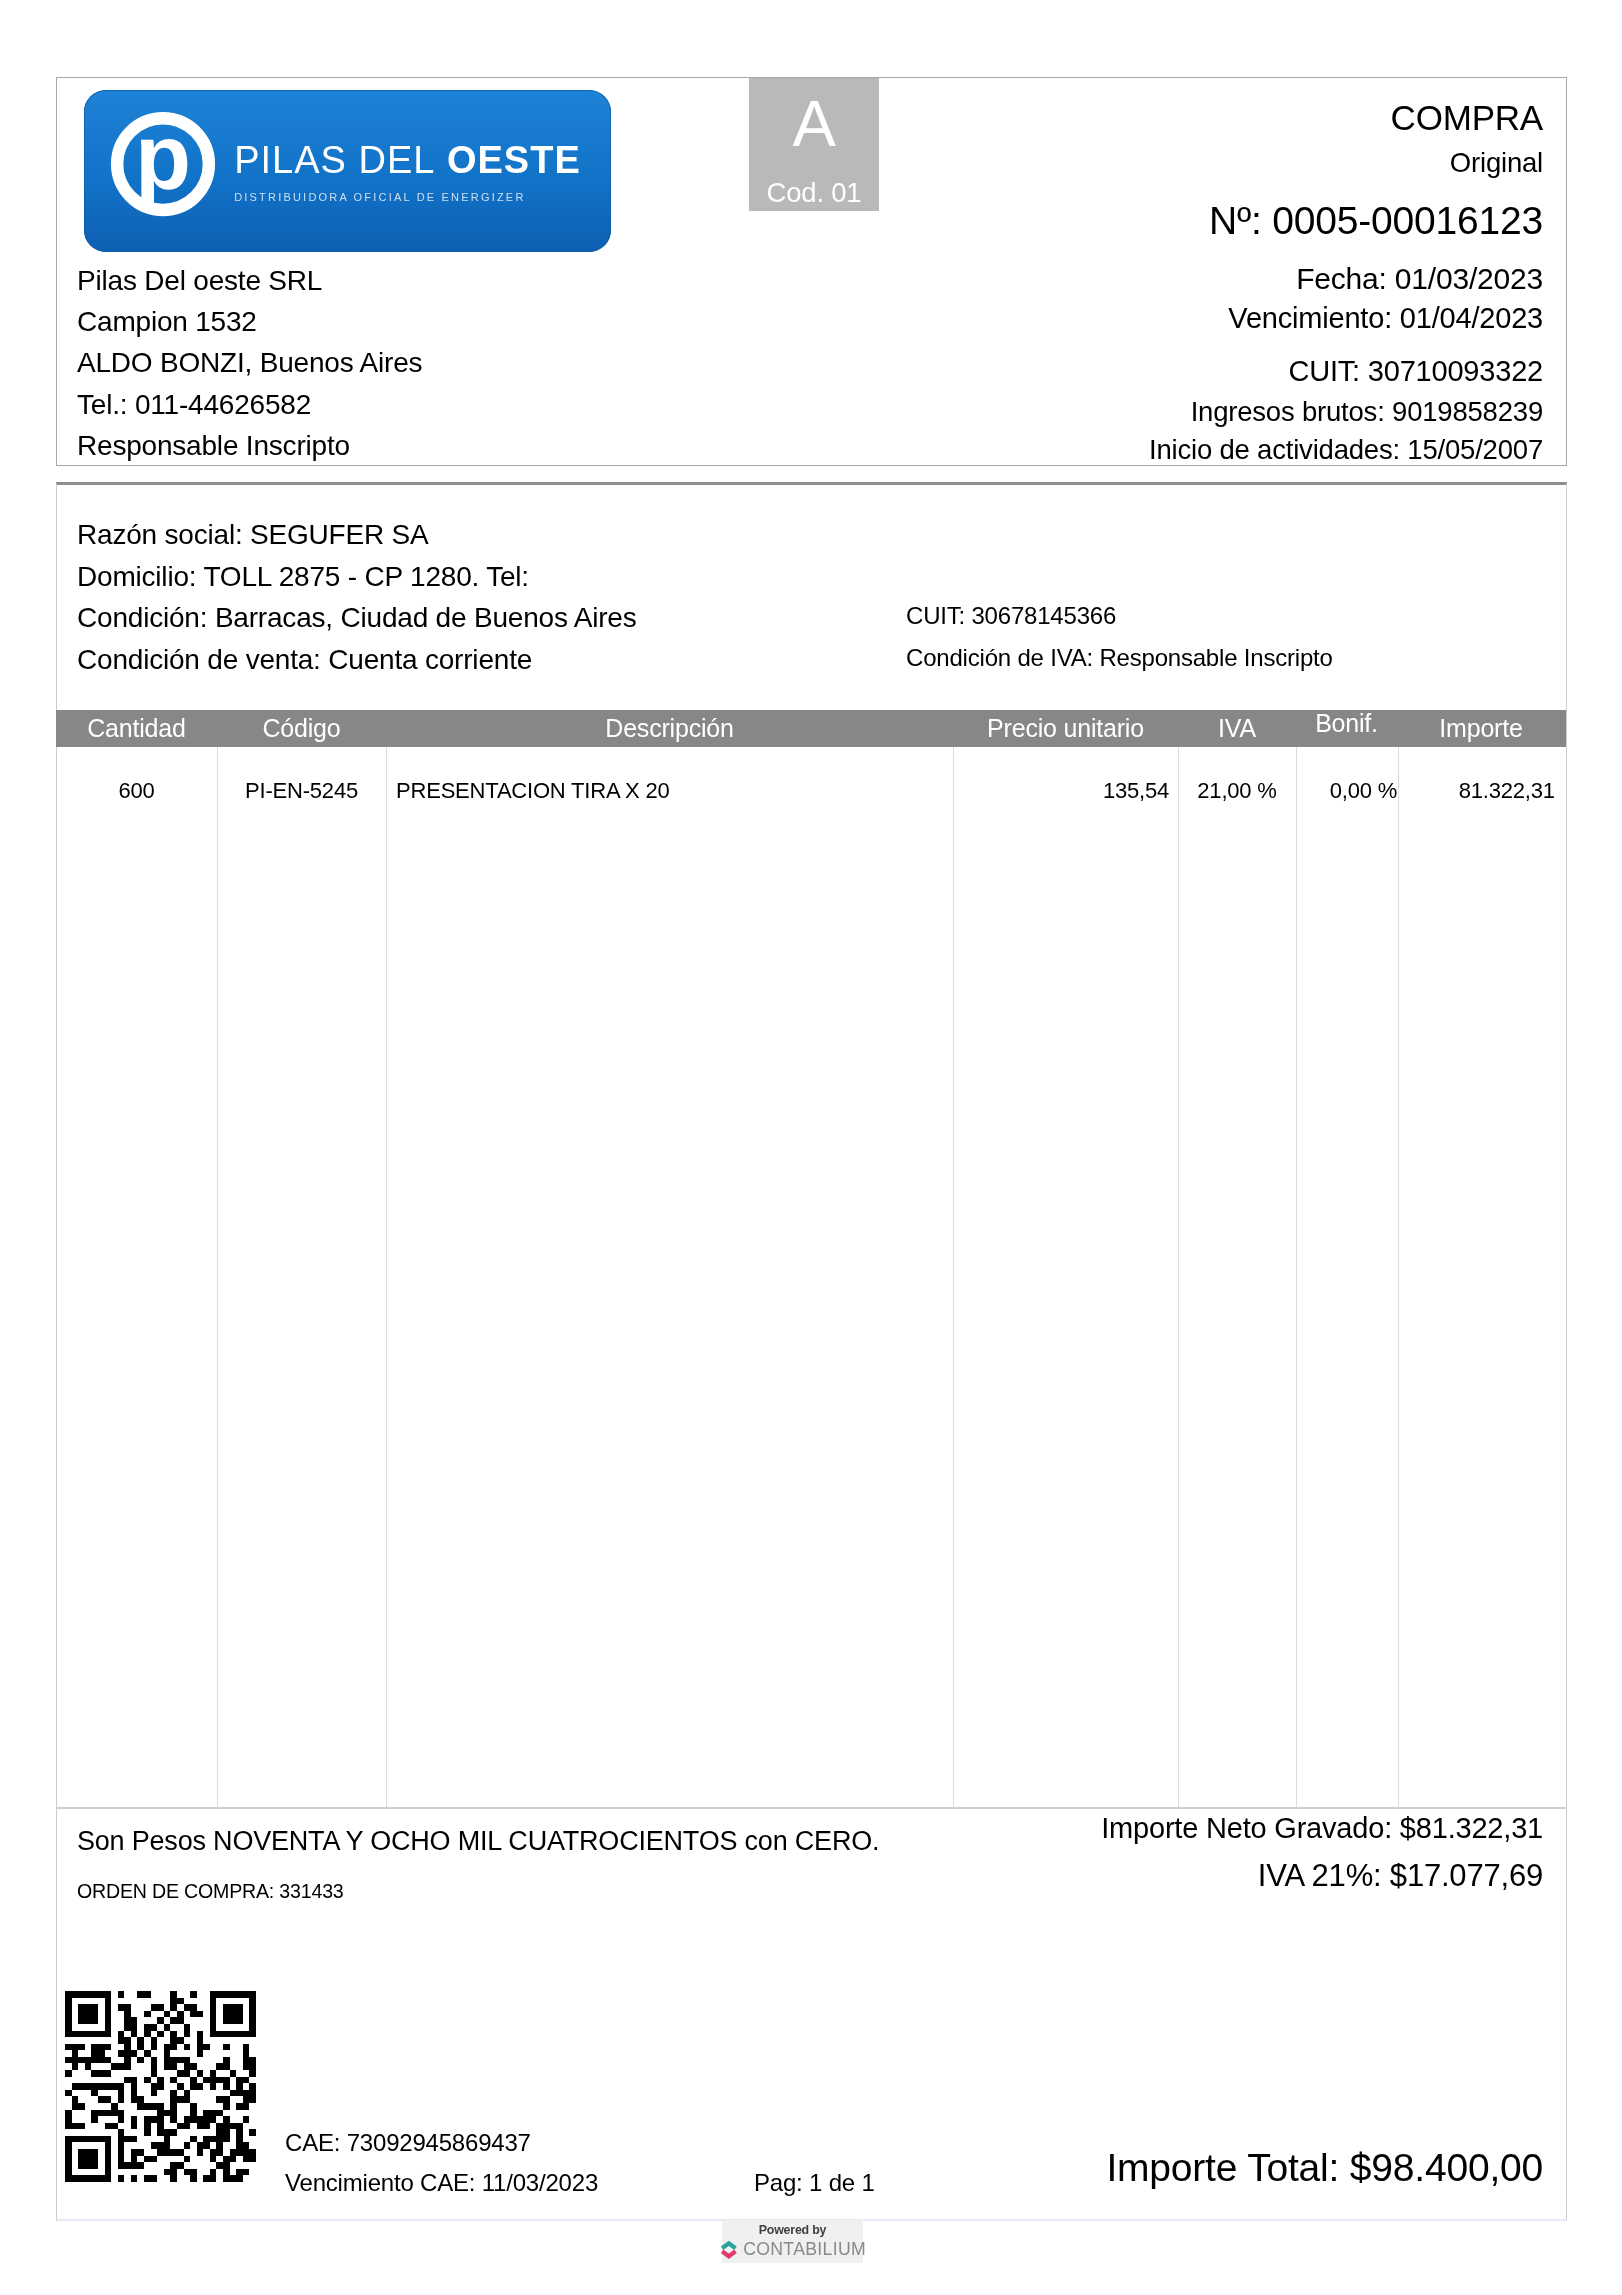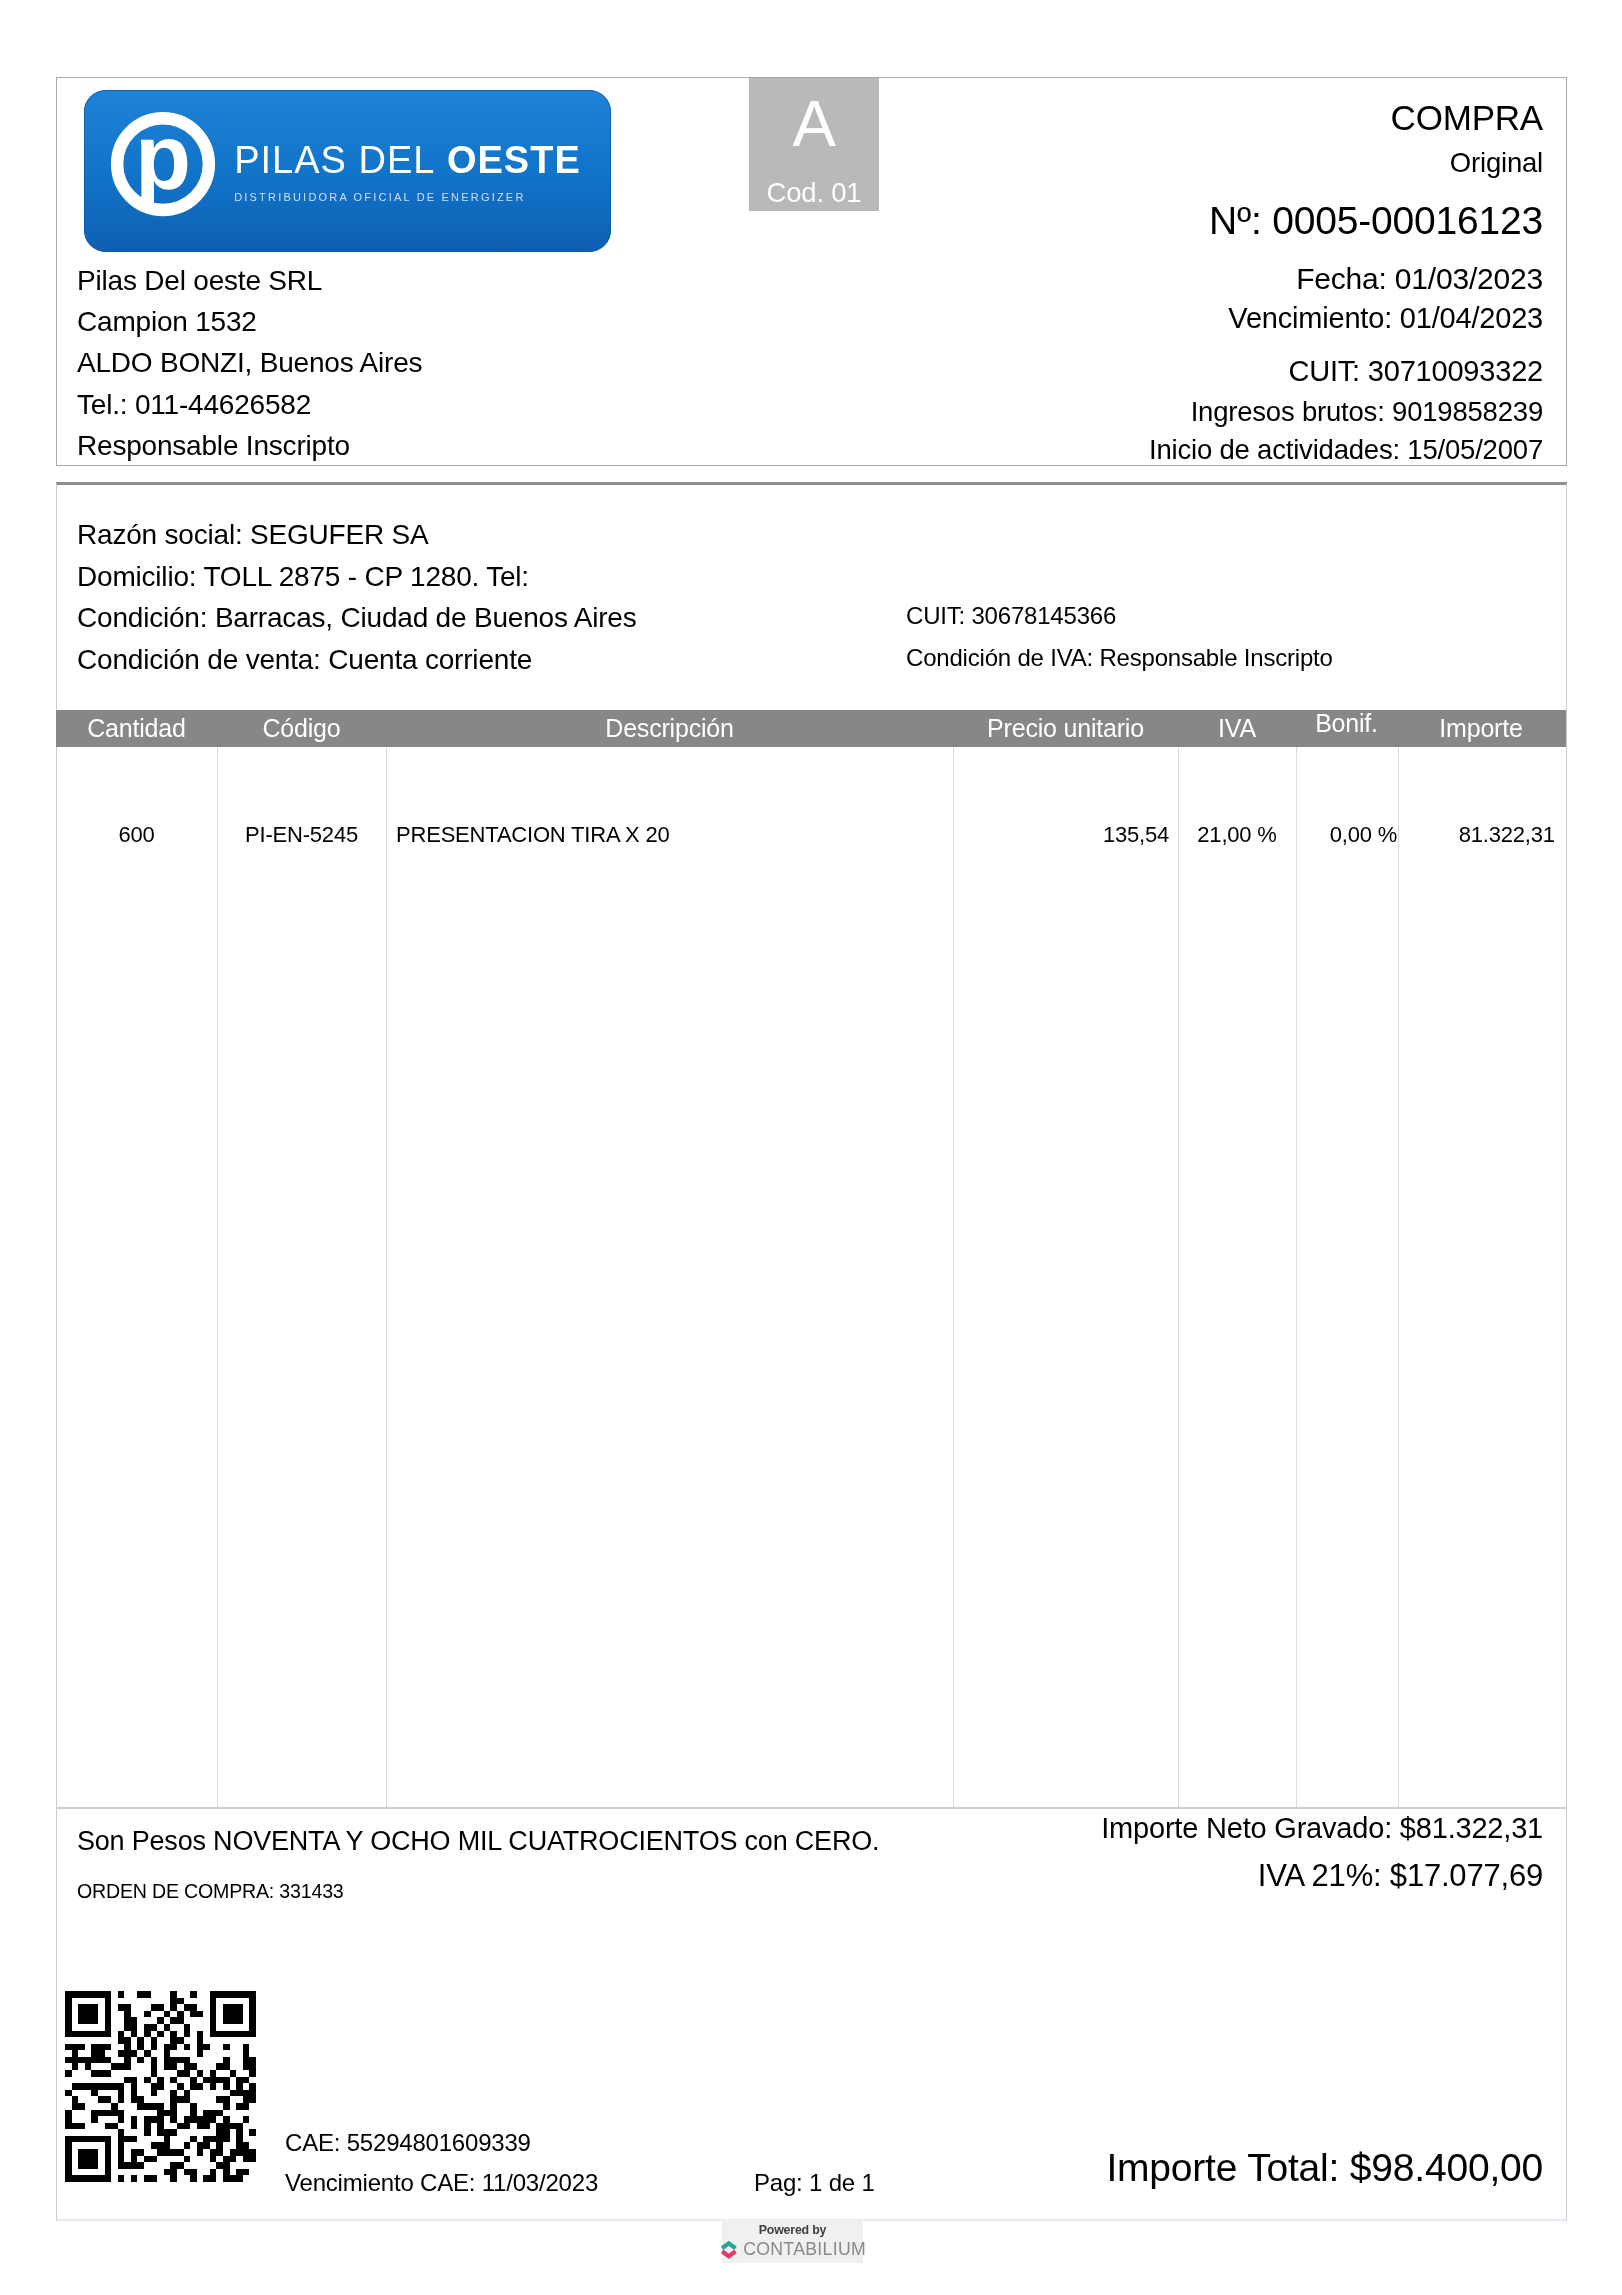--- a/index.html
+++ b/index.html
@@ -57,21 +57,21 @@
     left:56px;top:710px;width:1510px;height:37px;background:#878787;color:#fff;
     display:flex;align-items:center;font-size:25px;
   }
   .th{text-align:center;}
   .th-qty{width:161px;} .th-code{width:169px;} .th-desc{width:567px;}
   .th-price{width:225px;} .th-iva{width:118px;} .th-bonif{width:101px;position:relative;top:-5.2px;} .th-amount{width:168px;}
 
   .tbody{left:56px;top:747px;width:1510px;height:1060px;border-bottom:2px solid #cfcfcf;}
   .vline{position:absolute;top:0;bottom:0;width:1.3px;background:#dcdcdc;}
   .v1{left:161px;} .v2{left:330px;} .v3{left:897px;} .v4{left:1122px;} .v5{left:1240px;} .v6{left:1342px;}
-  .cell{position:absolute;top:27.5px;font-size:22px;line-height:31px;margin-top:44px;}
+  .cell{position:absolute;top:27.5px;font-size:22px;line-height:31px;}
   .cell-qty{left:0;width:161px;text-align:center;}
   .cell-code{left:161px;width:169px;text-align:center;}
   .cell-desc{left:340px;width:484px;text-align:left;}
   .cell-price{left:897px;width:216px;text-align:right;}
   .cell-iva{left:1122px;width:118px;text-align:center;}
   .cell-bonif{left:1240px;width:101px;text-align:right;}
   .cell-amount{left:1342px;width:162px;text-align:right;padding-right:5.2px;box-sizing:border-box;}
 
   
   .t-words{left:77px;top:1826px;font-size:27px;white-space:nowrap;}
@@ -577,21 +577,21 @@
           <rect x="13" y="28" width="1" height="1"></rect>
           <rect x="16" y="28" width="1" height="1"></rect>
           <rect x="19" y="28" width="1" height="1"></rect>
           <rect x="21" y="28" width="1" height="1"></rect>
           <rect x="22" y="28" width="1" height="1"></rect>
           <rect x="24" y="28" width="1" height="1"></rect>
           <rect x="25" y="28" width="1" height="1"></rect>
           <rect x="26" y="28" width="1" height="1"></rect>
         </g>
       </svg></div>
-  <div class="abs f-cae">CAE: 55294801609339</div>
+  <div class="abs f-cae">CAE: 73092945869437</div>
   <div class="abs f-caedue">Vencimiento CAE: 11/03/2023</div>
   <div class="abs f-pag">Pag: 1 de 1</div>
   <div class="abs f-total">Importe Total: $98.400,00</div>
 
   <div class="abs badge">
     <div class="badge-powered">Powered by</div>
     <div class="badge-brand">
       <svg viewBox="0 0 32 32" aria-hidden="true">
         <path d="M5 13.5 L16 5.5 L27 13.5" fill="none" stroke="#26a69a" stroke-width="7"></path>
         <path d="M5 18.5 L16 26.5 L27 18.5" fill="none" stroke="#e23b70" stroke-width="7"></path>

